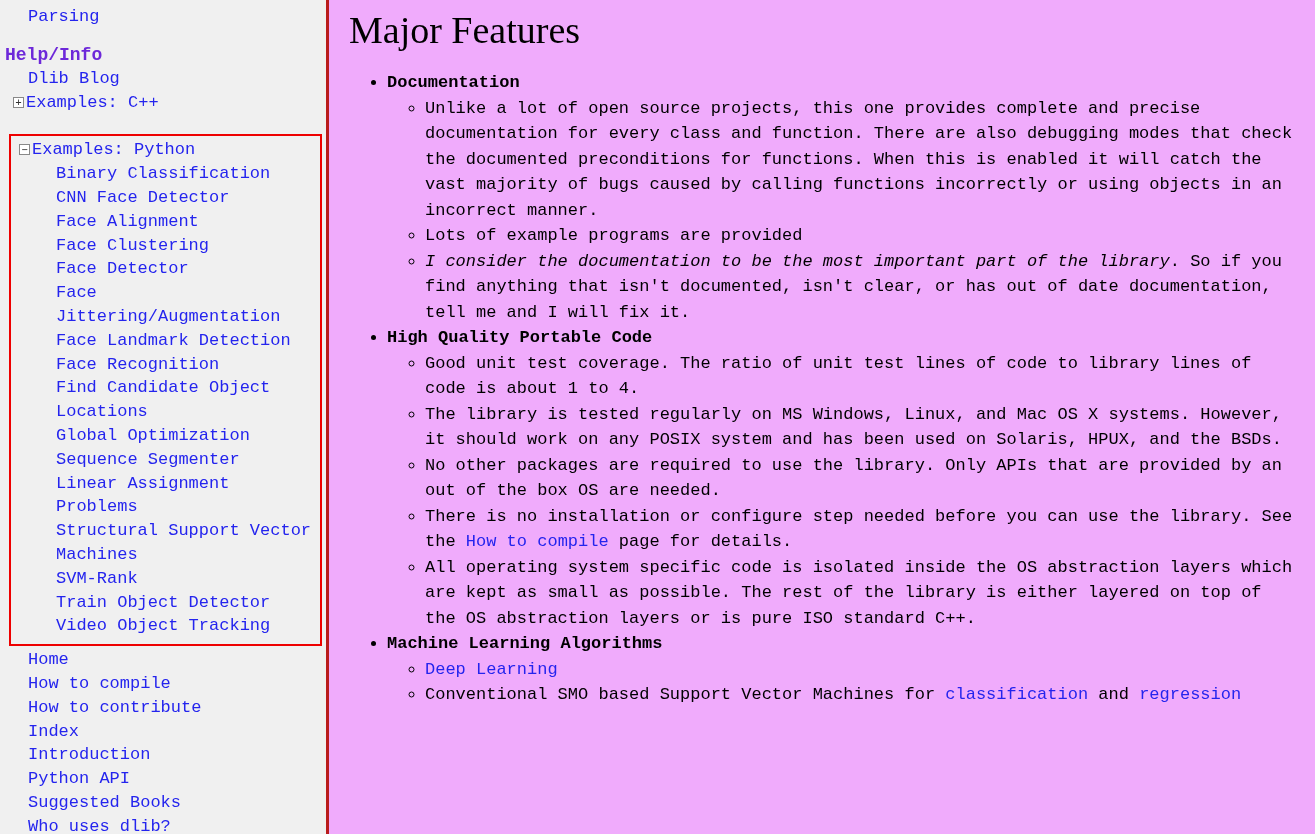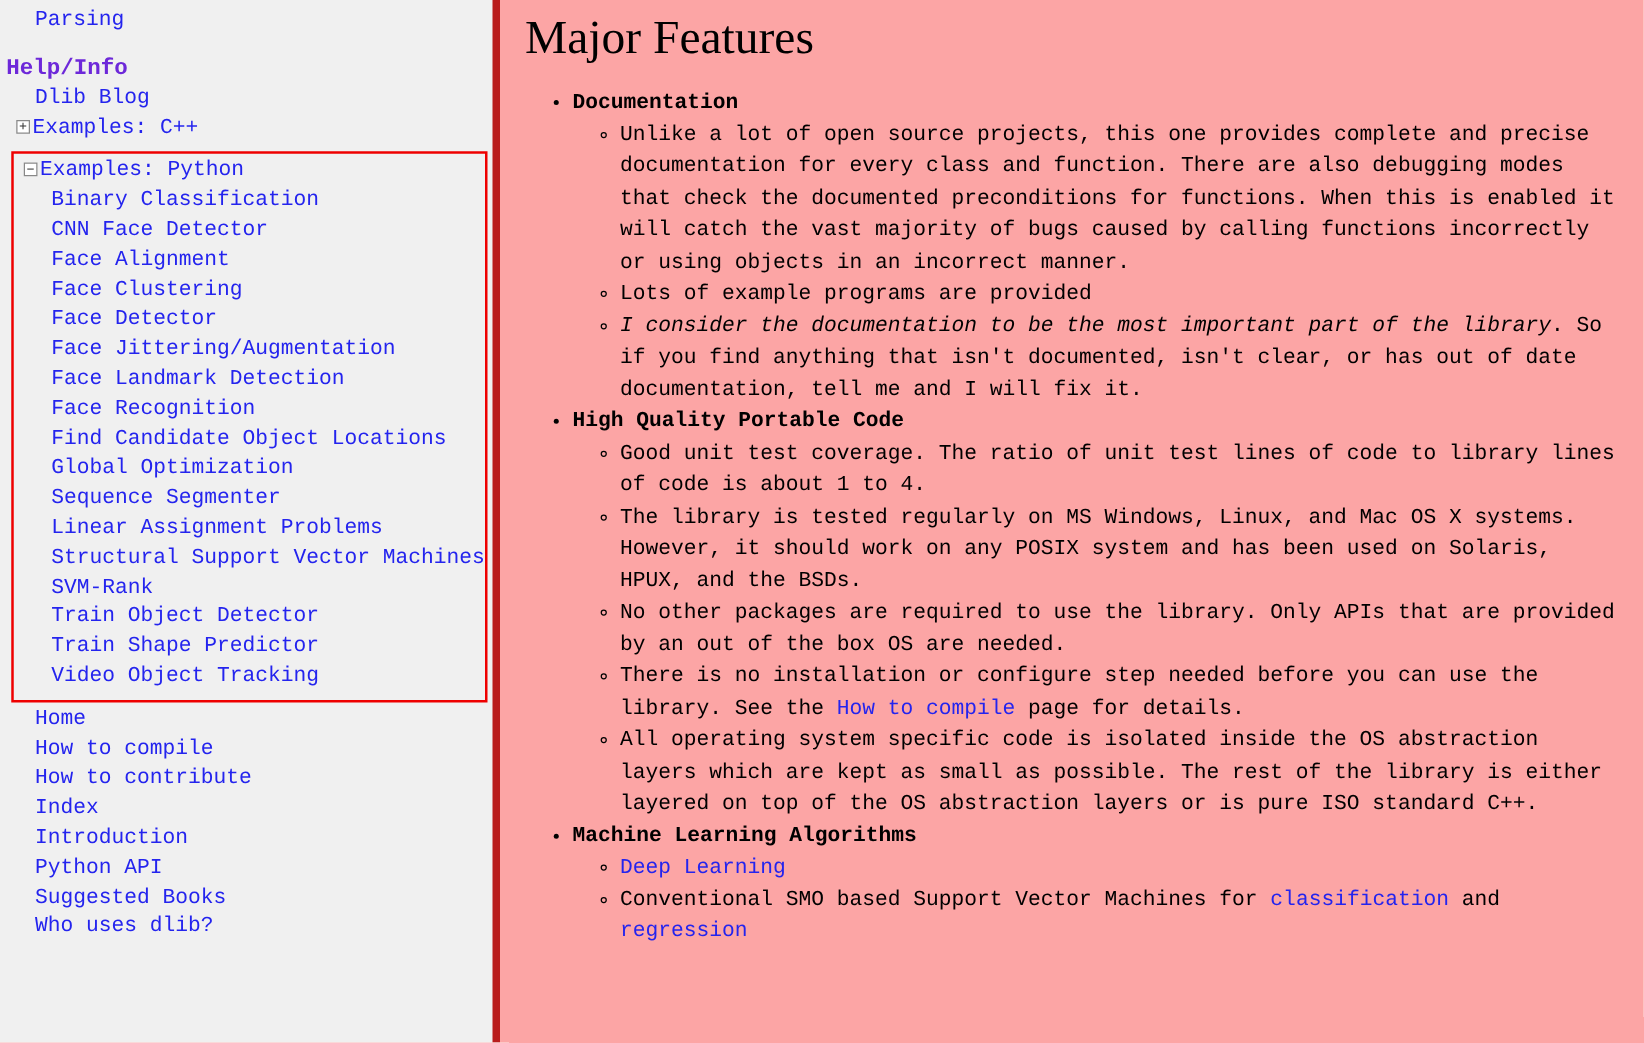--- a/index.html
+++ b/index.html
@@ -4,67 +4,67 @@
   <style>
     * { box-sizing: border-box; margin: 0; padding: 0; }
     body {
       font-family: "Consolas", "Courier New", monospace;
       font-size: 17px;
       display: flex;
       height: 100vh;
       overflow: hidden;
     }
     .sidebar {
-      width: 400px;
+      width: 329px;
       background: #f0f0f0;
-      border-right: 6px solid #b91c1c;
+      border-right: 3px solid #b91c1c;
       overflow-y: auto;
       padding: 5px 0 5px 5px;
       flex-shrink: 0;
     }
     .main {
       flex: 1;
       overflow-y: auto;
       padding: 0 20px 20px 20px;
-      background: #fca5a5;
+      background: #f0abfc;
     }
     .sidebar a {
       color: #2424ee;
       text-decoration: none;
       display: inline-block;
       line-height: 1.4;
     }
     .green { color: #009400; }
     .section-title {
       font-weight: bold;
       color: #6d28d9;
       font-size: 18px;
       margin-top: 16px;
       margin-bottom: 2px;
     }
     .nav-item { padding-left: 23px; line-height: 1.4; }
-    .nav-item-deep { padding-left: 30px; line-height: 1.4; }
+    .nav-item-deep { padding-left: 45px; line-height: 1.4; }
     .expander-row { padding-left: 8px; line-height: 1.4; }
     .expander-icon {
       display: inline-block;
       width: 11px;
       height: 11px;
       border: 1px solid #888;
       background: #fff;
       font-size: 10px;
       line-height: 9px;
       text-align: center;
       vertical-align: middle;
       margin-right: 2px;
       color: #333;
       font-family: monospace;
     }
     .expanded-section {
       border: 2px solid #e00;
-      margin: 7px 4px 2px 4px;
+      margin: 20px 4px 2px 4px;
       padding: 2px 0 6px 0;
     }
     h1 {
       font-family: "SimSun", serif;
       font-size: 38px;
       font-weight: normal;
       margin: 8px 0 18px 0;
       color: #000;
     }
     .main ul { margin-left: 38px; }
@@ -98,21 +98,20 @@
     <div class="nav-item-deep"><a href="#">Face Jittering/Augmentation</a></div>
     <div class="nav-item-deep"><a href="#">Face Landmark Detection</a></div>
     <div class="nav-item-deep"><a href="#">Face Recognition</a></div>
     <div class="nav-item-deep"><a href="#">Find Candidate Object Locations</a></div>
     <div class="nav-item-deep"><a href="#">Global Optimization</a></div>
     <div class="nav-item-deep"><a href="#">Sequence Segmenter</a></div>
     <div class="nav-item-deep"><a href="#">Linear Assignment Problems</a></div>
     <div class="nav-item-deep"><a href="#">Structural Support Vector Machines</a></div>
     <div class="nav-item-deep"><a href="#">SVM-Rank</a></div>
     <div class="nav-item-deep"><a href="#">Train Object Detector</a></div>
-    <div class="nav-item-deep"><a href="#">Train Shape Predictor</a></div>
     <div class="nav-item-deep"><a href="#">Video Object Tracking</a></div>
   </div>
 
   <div class="nav-item"><a href="#">Home</a></div>
   <div class="nav-item"><a href="#">How to compile</a></div>
   <div class="nav-item"><a href="#">How to contribute</a></div>
   <div class="nav-item"><a href="#">Index</a></div>
   <div class="nav-item"><a href="#">Introduction</a></div>
   <div class="nav-item"><a href="#">Python API</a></div>
   <div class="nav-item"><a href="#">Suggested Books</a></div>

